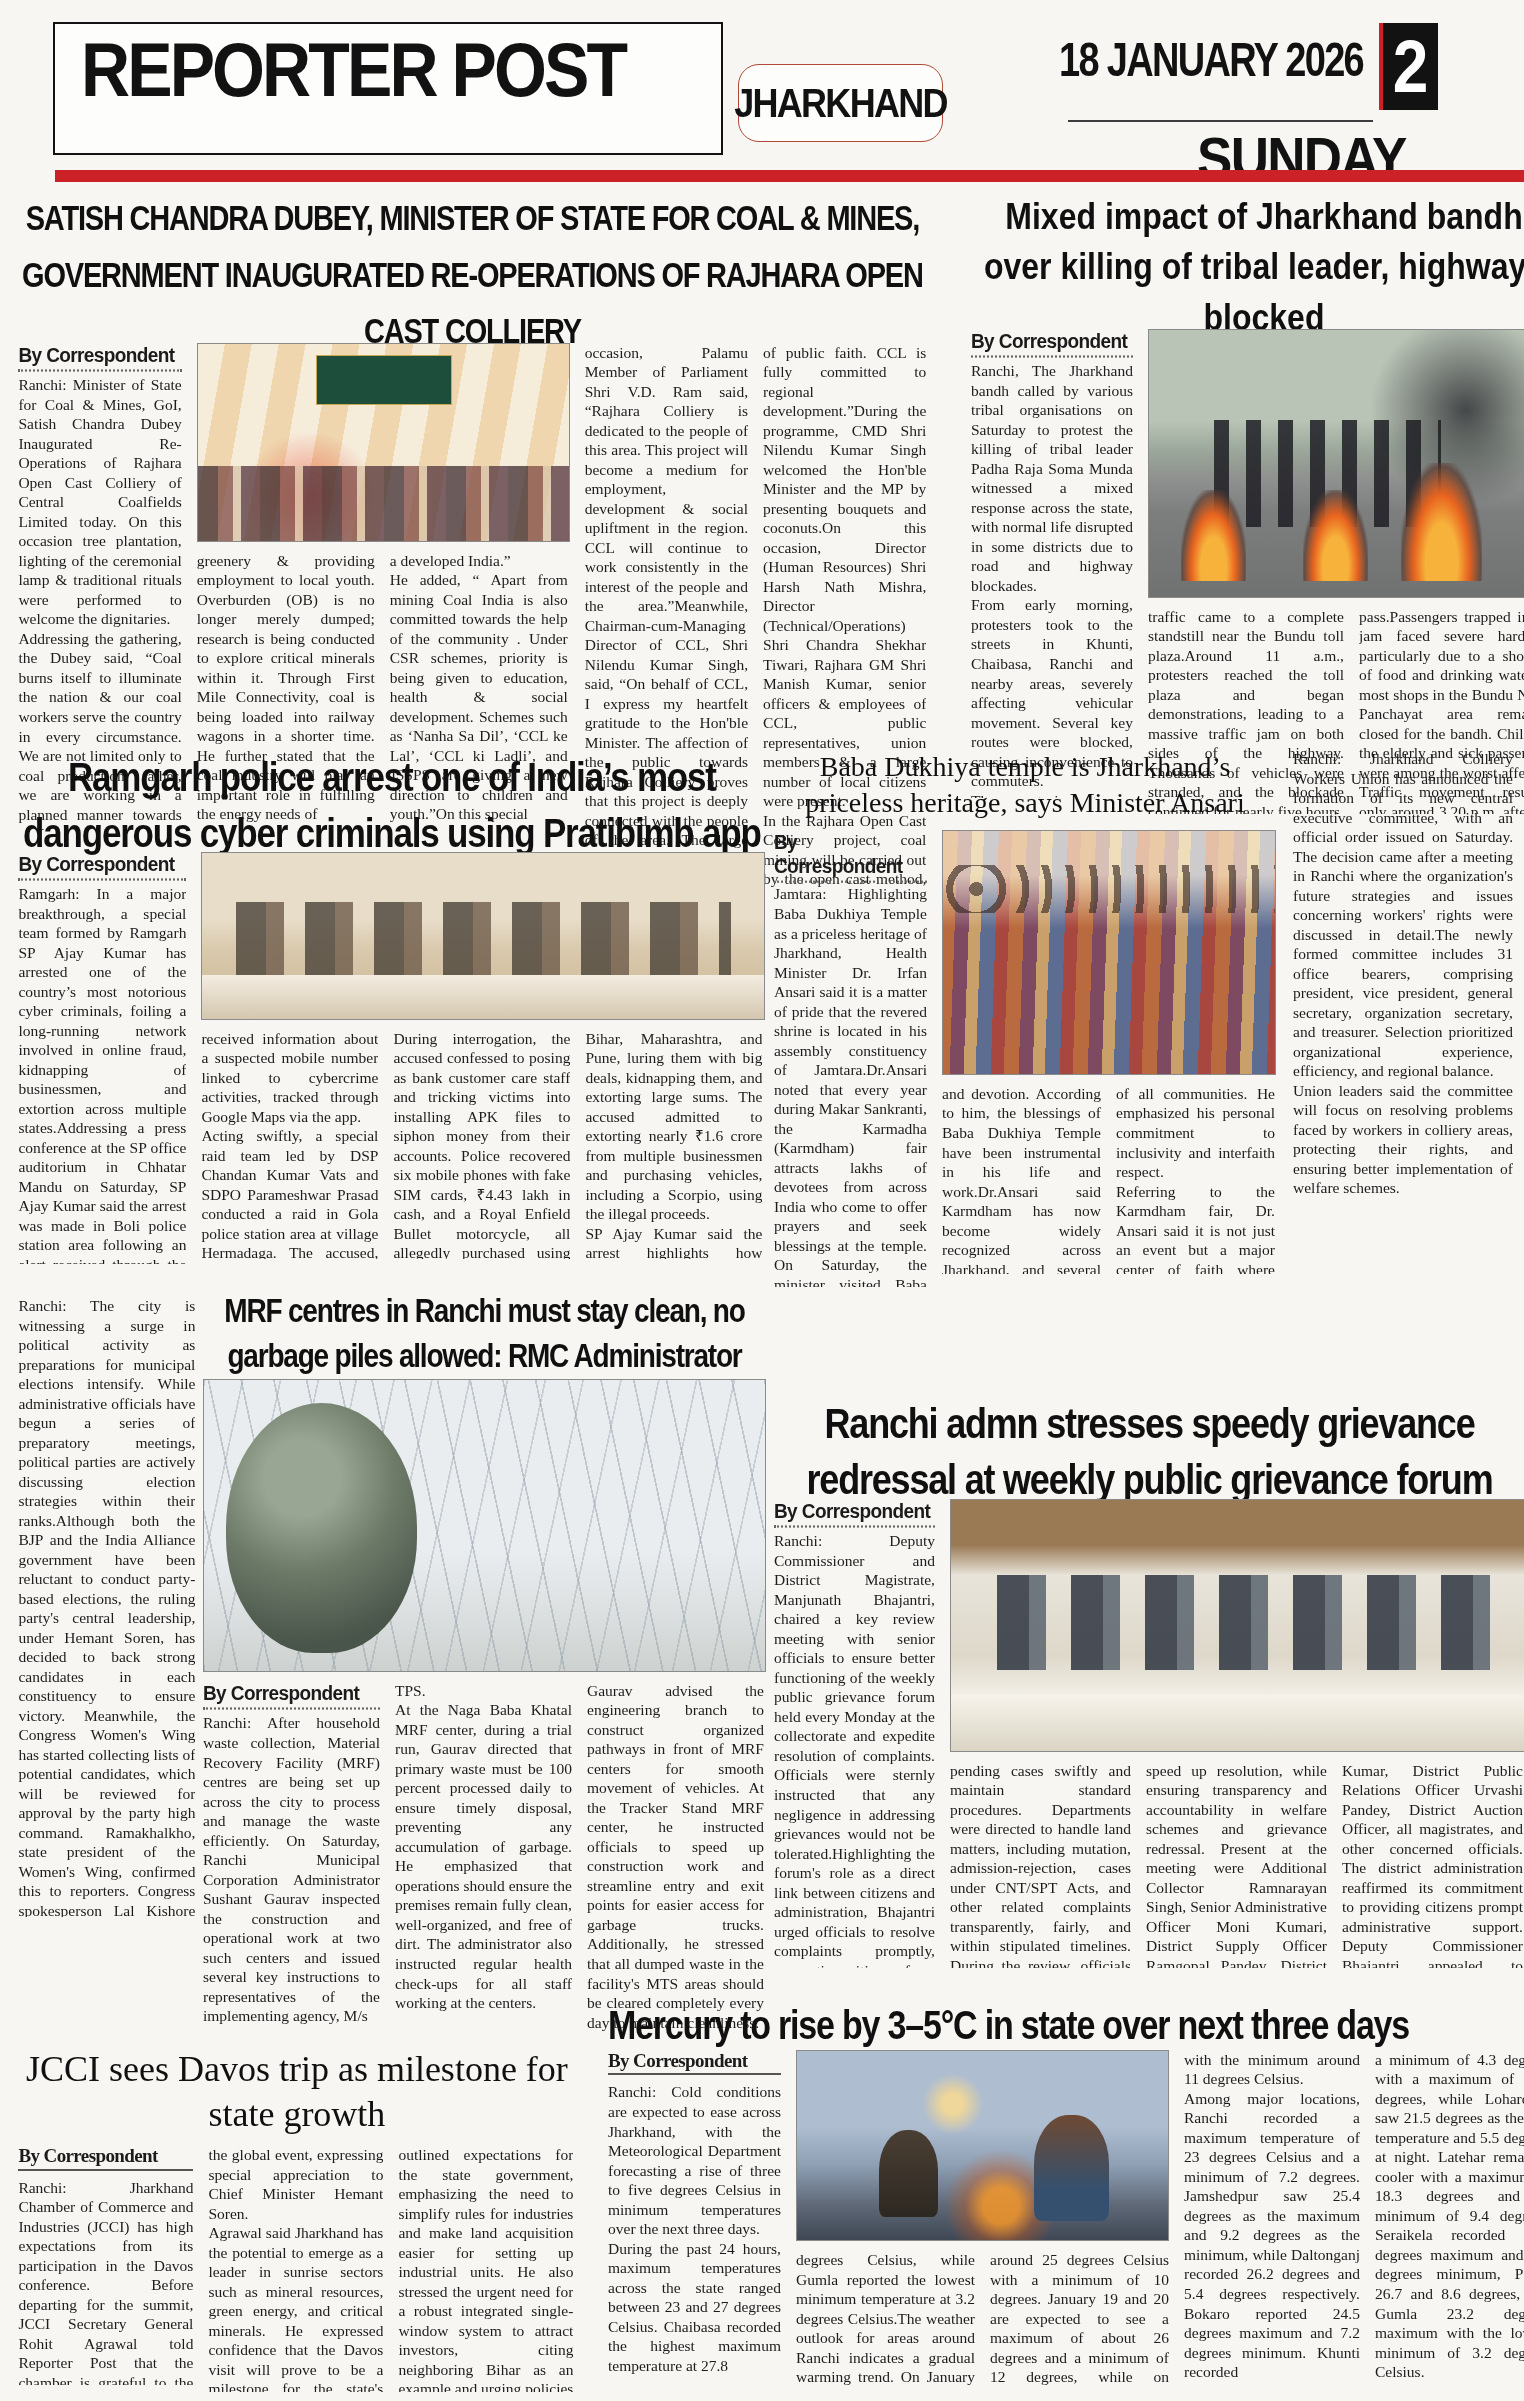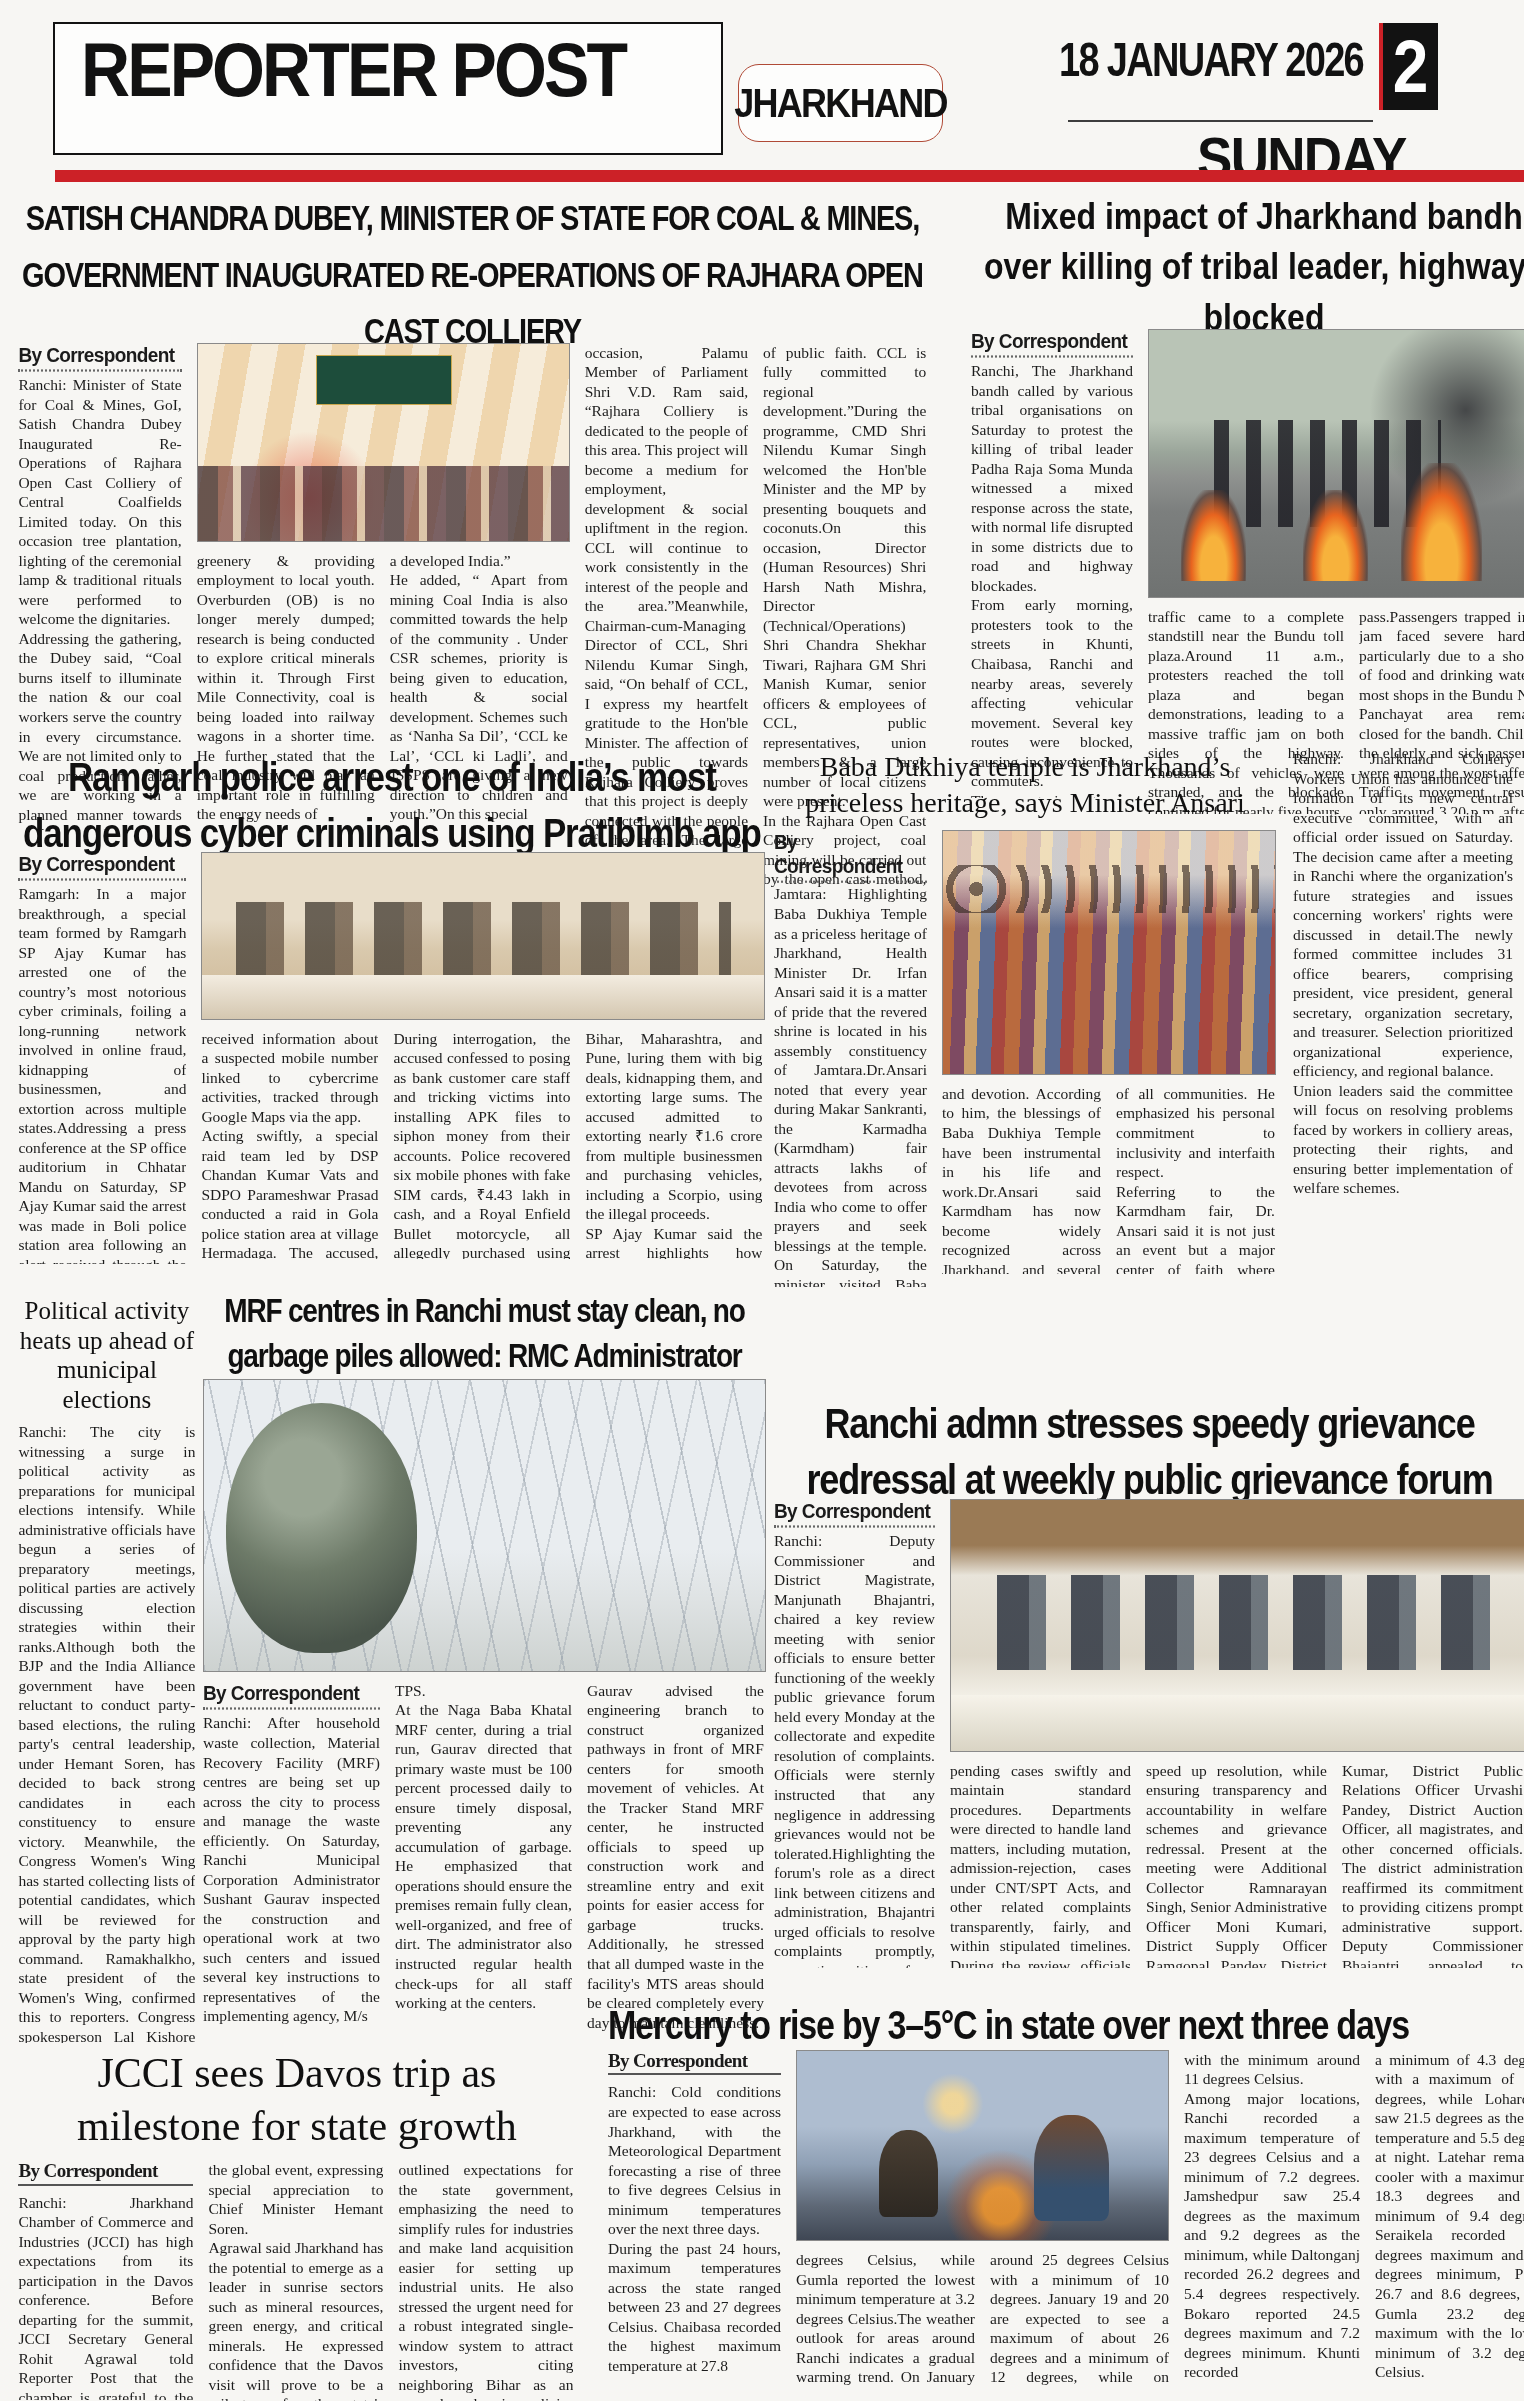--- a/index.html
+++ b/index.html
@@ -68,21 +68,21 @@
   #a7{left:203px;top:1289px;width:563px;height:762px;}
   #a7 .hl{font-size:28px;line-height:1.35;}
   #a7 .ph{width:563px;height:293px;margin-top:14px;}
   #a7 .col3{width:177px;}
   #a8{left:774px;top:1397px;width:751px;height:595px;}
   #a8 .hl{font-size:36px;line-height:1.3;}
   #a8 .c-first{width:161px;}
   #a8 .mid{width:575px;}
   #a8 .ph{width:575px;height:253px;}
   #a9{left:18.4px;top:2047px;width:557px;height:354px;}
-  #a9 .hl{font-size:42px;line-height:1.25;}
+  #a9 .hl{font-size:36px;line-height:1.25;}
   #a9 .col3{width:175px;}
   #a10{left:608px;top:2001px;width:945px;height:400px;}
   #a10 .hl{font-size:34px;line-height:1.2;text-align:left;white-space:nowrap;}
   #a10 .c-first{width:173px;}
   #a10 .mid{width:373px;}
   #a10 .ph{width:373px;height:191px;}
   #a10 .c-last{width:176px;}
   
   .ph-rajhara{background:
      radial-gradient(circle at 30% 78%, rgba(230,60,40,.55), rgba(230,60,40,0) 22%),
@@ -242,21 +242,20 @@
       </div>
     </div>
   </section>
 
   <section class="art" id="a5">
     <div class="col" style="height:460px">Ranchi: Jharkhand Colliery Workers Union has announced the formation of its new central executive committee, with an official order issued on Saturday. The decision came after a meeting in Ranchi where the organization's future strategies and issues concerning workers' rights were discussed in detail.The newly formed committee includes 31 office bearers, comprising president, vice president, general secretary, organization secretary, and treasurer. Selection prioritized organizational experience, efficiency, and regional balance.
 Union leaders said the committee will focus on resolving problems faced by workers in colliery areas, protecting their rights, and ensuring better implementation of welfare schemes.</div>
   </section>
 
   <section class="art" id="a6">
-    <h2 class="hl serif">Political activity heats up ahead of municipal elections</h2>
     <div class="col" style="height:621px">Ranchi: The city is witnessing a surge in political activity as preparations for municipal elections intensify. While administrative officials have begun a series of preparatory meetings, political parties are actively discussing election strategies within their ranks.Although both the BJP and the India Alliance government have been reluctant to conduct party-based elections, the ruling party's central leadership, under Hemant Soren, has decided to back strong candidates in each constituency to ensure victory. Meanwhile, the Congress Women's Wing has started collecting lists of potential candidates, which will be reviewed for approval by the party high command. Ramakhalkho, state president of the Women's Wing, confirmed this to reporters. Congress spokesperson Lal Kishore Nath Shahdev added that preparations have been ongoing for some time, with the party.</div>
   </section>
 
   <section class="art" id="a7">
     <h2 class="hl sans">MRF centres in Ranchi must stay clean, no garbage piles allowed: RMC Administrator</h2>
     <div class="photo ph ph-mrf">
       <span class="pdecor dome"></span>
     </div>
     <div class="row">
       <div class="colwrap col3">

